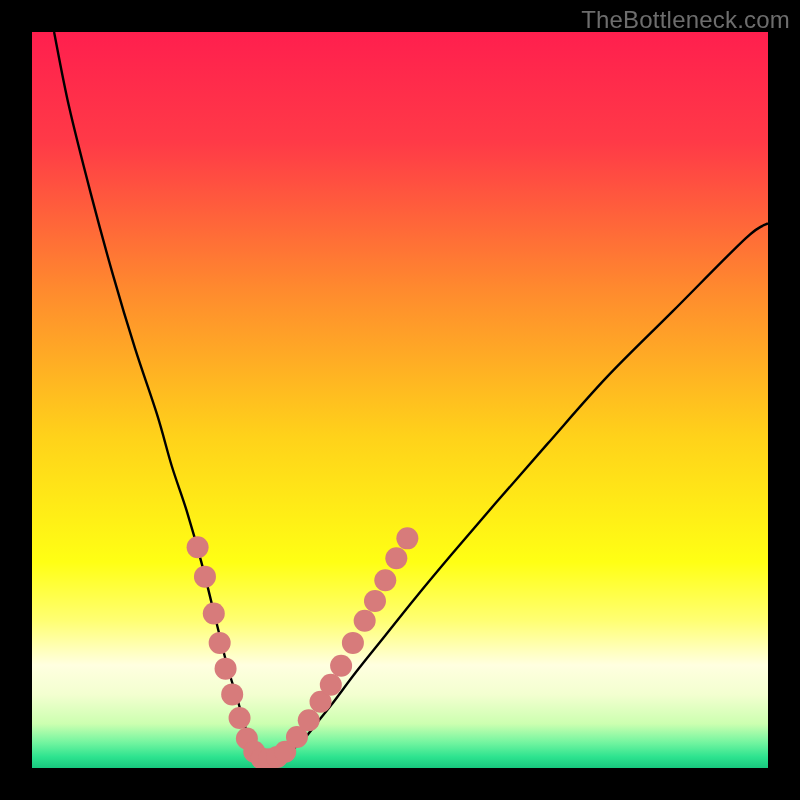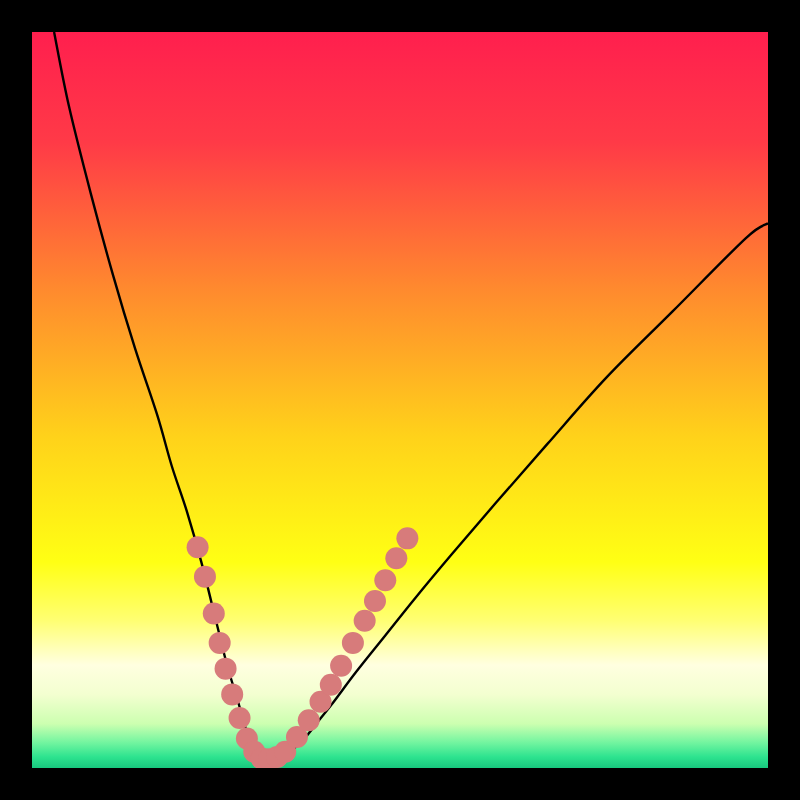--- a/index.html
+++ b/index.html
@@ -79,13 +79,14 @@
           <circle cx="309.12" cy="633.696" r="11" fill="#d77b7b"></circle>
           <circle cx="320.896" cy="610.88" r="11" fill="#d77b7b"></circle>
           <circle cx="332.672" cy="588.8" r="11" fill="#d77b7b"></circle>
           <circle cx="342.976" cy="568.928" r="11" fill="#d77b7b"></circle>
           <circle cx="353.28" cy="548.3199999999999" r="11" fill="#d77b7b"></circle>
           <circle cx="364.32" cy="526.24" r="11" fill="#d77b7b"></circle>
           <circle cx="375.36" cy="506.368" r="11" fill="#d77b7b"></circle>
         </g>
     </svg>
   </div>
+  <div class="watermark">TheBottleneck.com</div>
 </div>
 
 </body></html>

